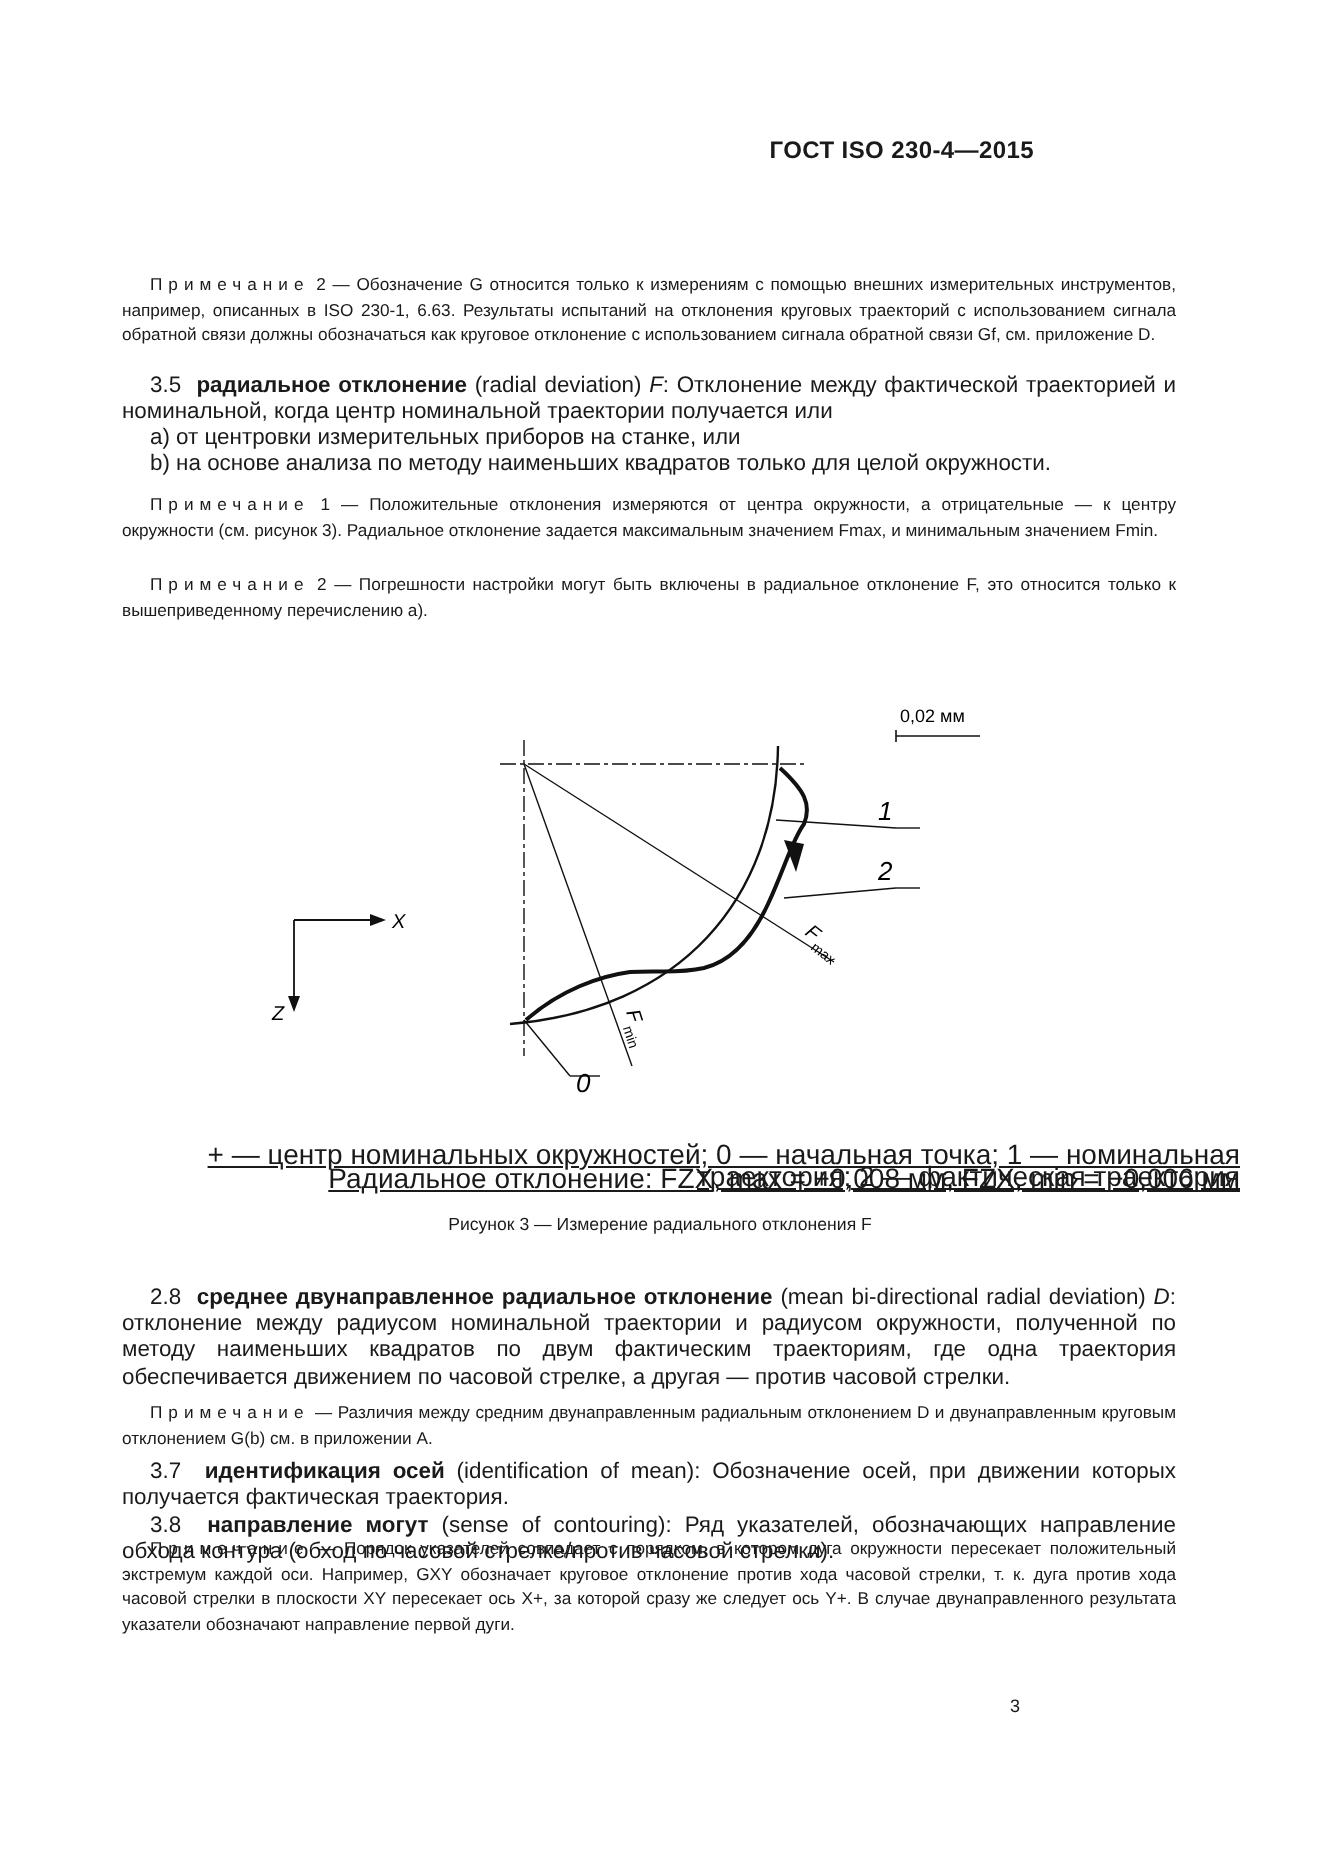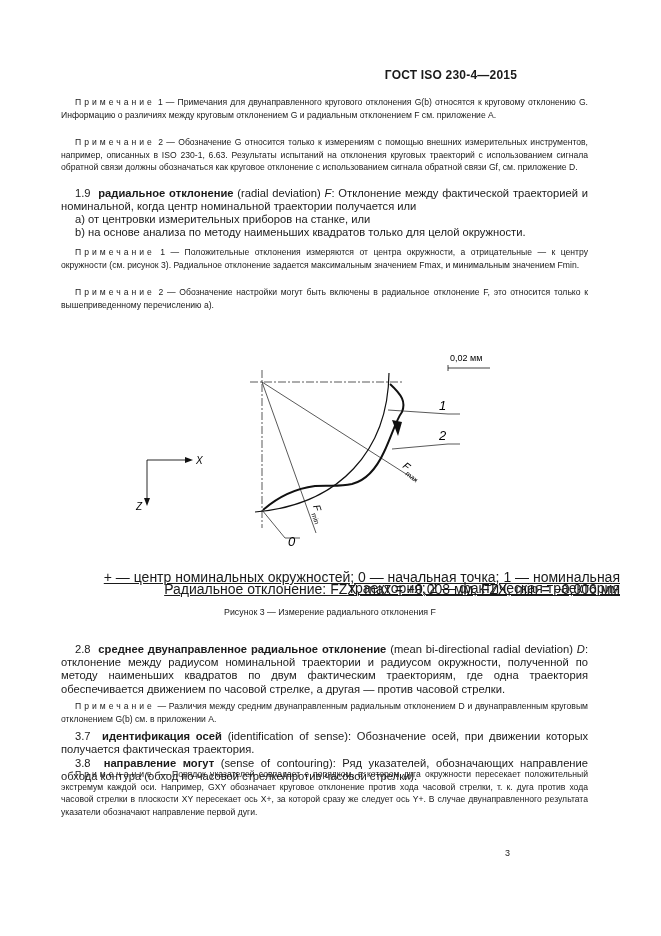--- a/index.html
+++ b/index.html
@@ -21,49 +21,44 @@
   .fig-title { position:absolute; left:40px; width:580px; text-align:center; font-size:8.8px; top:607px; }
   .pagenum { position:absolute; right:80px; top:848px; font-size:9px; }
 </style>
 </head>
 <body>
 
 <div class="page">
 
   <div class="header">ГОСТ  ISO 230-4—2015</div>
 
-  <div class="block small indent" style="top:96px;">
-    <span class="sp">Примечание</span>
-    <span>1</span>
-    <span>— Примечания для двунаправленного кругового отклонения G(b) относятся к круговому отклонению G. Информацию о различиях между круговым отклонением G и радиальным отклонением F см. приложение А.</span>
-  </div>
   <div class="block small indent" style="top:136px;">
     <span class="sp">Примечание</span>
     <span>2</span>
     <span>— Обозначение G относится только к измерениям с помощью внешних измерительных инструментов, например, описанных в ISO 230-1, 6.63. Результаты испытаний на отклонения круговых траекторий с использованием сигнала обратной связи должны обозначаться как круговое отклонение с использованием сигнала обратной связи Gf, см. приложение D.</span>
   </div>
 
   <div class="block big indent" style="top:187px;">
-    <span>1.9</span>&nbsp;
+    <span>3.5</span>&nbsp;
     <span class="b">радиальное отклонение</span>
     <span>(radial deviation)</span>
     <span class="it">F</span><span>: Отклонение между фактической траекторией и номинальной, когда центр номинальной траектории получается или</span>
   </div>
   <div class="block big list-item" style="top:226px;">b)  на основе анализа по методу наименьших квадратов только для целой окружности.</div>
   <div class="block big list-item" style="top:213px;">a)  от центровки измерительных приборов на станке, или</div>
 
   <div class="block small indent" style="top:246px;">
     <span class="sp">Примечание</span>
     <span>1</span>
     <span>— Положительные отклонения измеряются от центра окружности, а отрицательные — к центру окружности (см. рисунок 3). Радиальное отклонение задается максимальным значением Fmax, и минимальным значением Fmin.</span>
   </div>
   <div class="block small indent" style="top:286px;">
     <span class="sp">Примечание</span>
     <span>2</span>
-    <span>— Обозначение настройки могут быть включены в радиальное отклонение F, это относится только к вышеприведенному перечислению а).</span>
+    <span>— Погрешности настройки могут быть включены в радиальное отклонение F, это относится только к вышеприведенному перечислению а).</span>
   </div>
 
   <div class="fig">
     <svg viewBox="0 0 360 220">
 
       <text x="320" y="21" font-size="9" font-family="Liberation Sans, sans-serif">0,02 мм</text>
       <line x1="318" y1="28" x2="360" y2="28" stroke="#111" stroke-width="0.8"></line>
       <line x1="318" y1="25" x2="318" y2="31" stroke="#111" stroke-width="0.8"></line>
 
       <line x1="120" y1="42" x2="272" y2="42" stroke="#111" stroke-width="0.7" stroke-dasharray="8,2,2,2"></line>
@@ -116,21 +111,21 @@
     <span class="it">D</span><span>: отклонение между радиусом номинальной траектории и радиусом окружности, полученной по методу наименьших квадратов по двум фактическим траекториям, где одна траектория обеспечивается движением по часовой стрелке, а другая — против часовой стрелки.</span>
   </div>
   <div class="block small indent" style="top:700px;">
     <span class="sp">Примечание</span>
     <span>— Различия между средним двунаправленным радиальным отклонением D и двунаправленным круговым отклонением G(b) см. в приложении А.</span>
   </div>
 
   <div class="block big indent" style="top:730px;">
     <span>3.7</span>&nbsp;
     <span class="b">идентификация осей</span>
-    <span>(identification of sense)</span><span>: Обозначение осей, при движении которых получается фактическая траектория.</span>
+    <span>(identification of mean)</span><span>: Обозначение осей, при движении которых получается фактическая траектория.</span>
   </div>
 
   <div class="block big indent" style="top:757px;">
     <span>3.8</span>&nbsp;
     <span class="b">направление могут</span>
     <span>(sense of contouring)</span><span>: Ряд указателей, обозначающих направление обхода контура (обход по часовой стрелке/против часовой стрелки).</span>
   </div>
   <div class="block small indent" style="top:768px;">
     <span class="sp">Примечание</span>
     <span>— Порядок указателей совпадает с порядком, в котором дуга окружности пересекает положительный экстремум каждой оси. Например, GXY обозначает круговое отклонение против хода часовой стрелки, т. к. дуга против хода часовой стрелки в плоскости XY пересекает ось X+, за которой сразу же следует ось Y+. В случае двунаправленного результата указатели обозначают направление первой дуги.</span>

